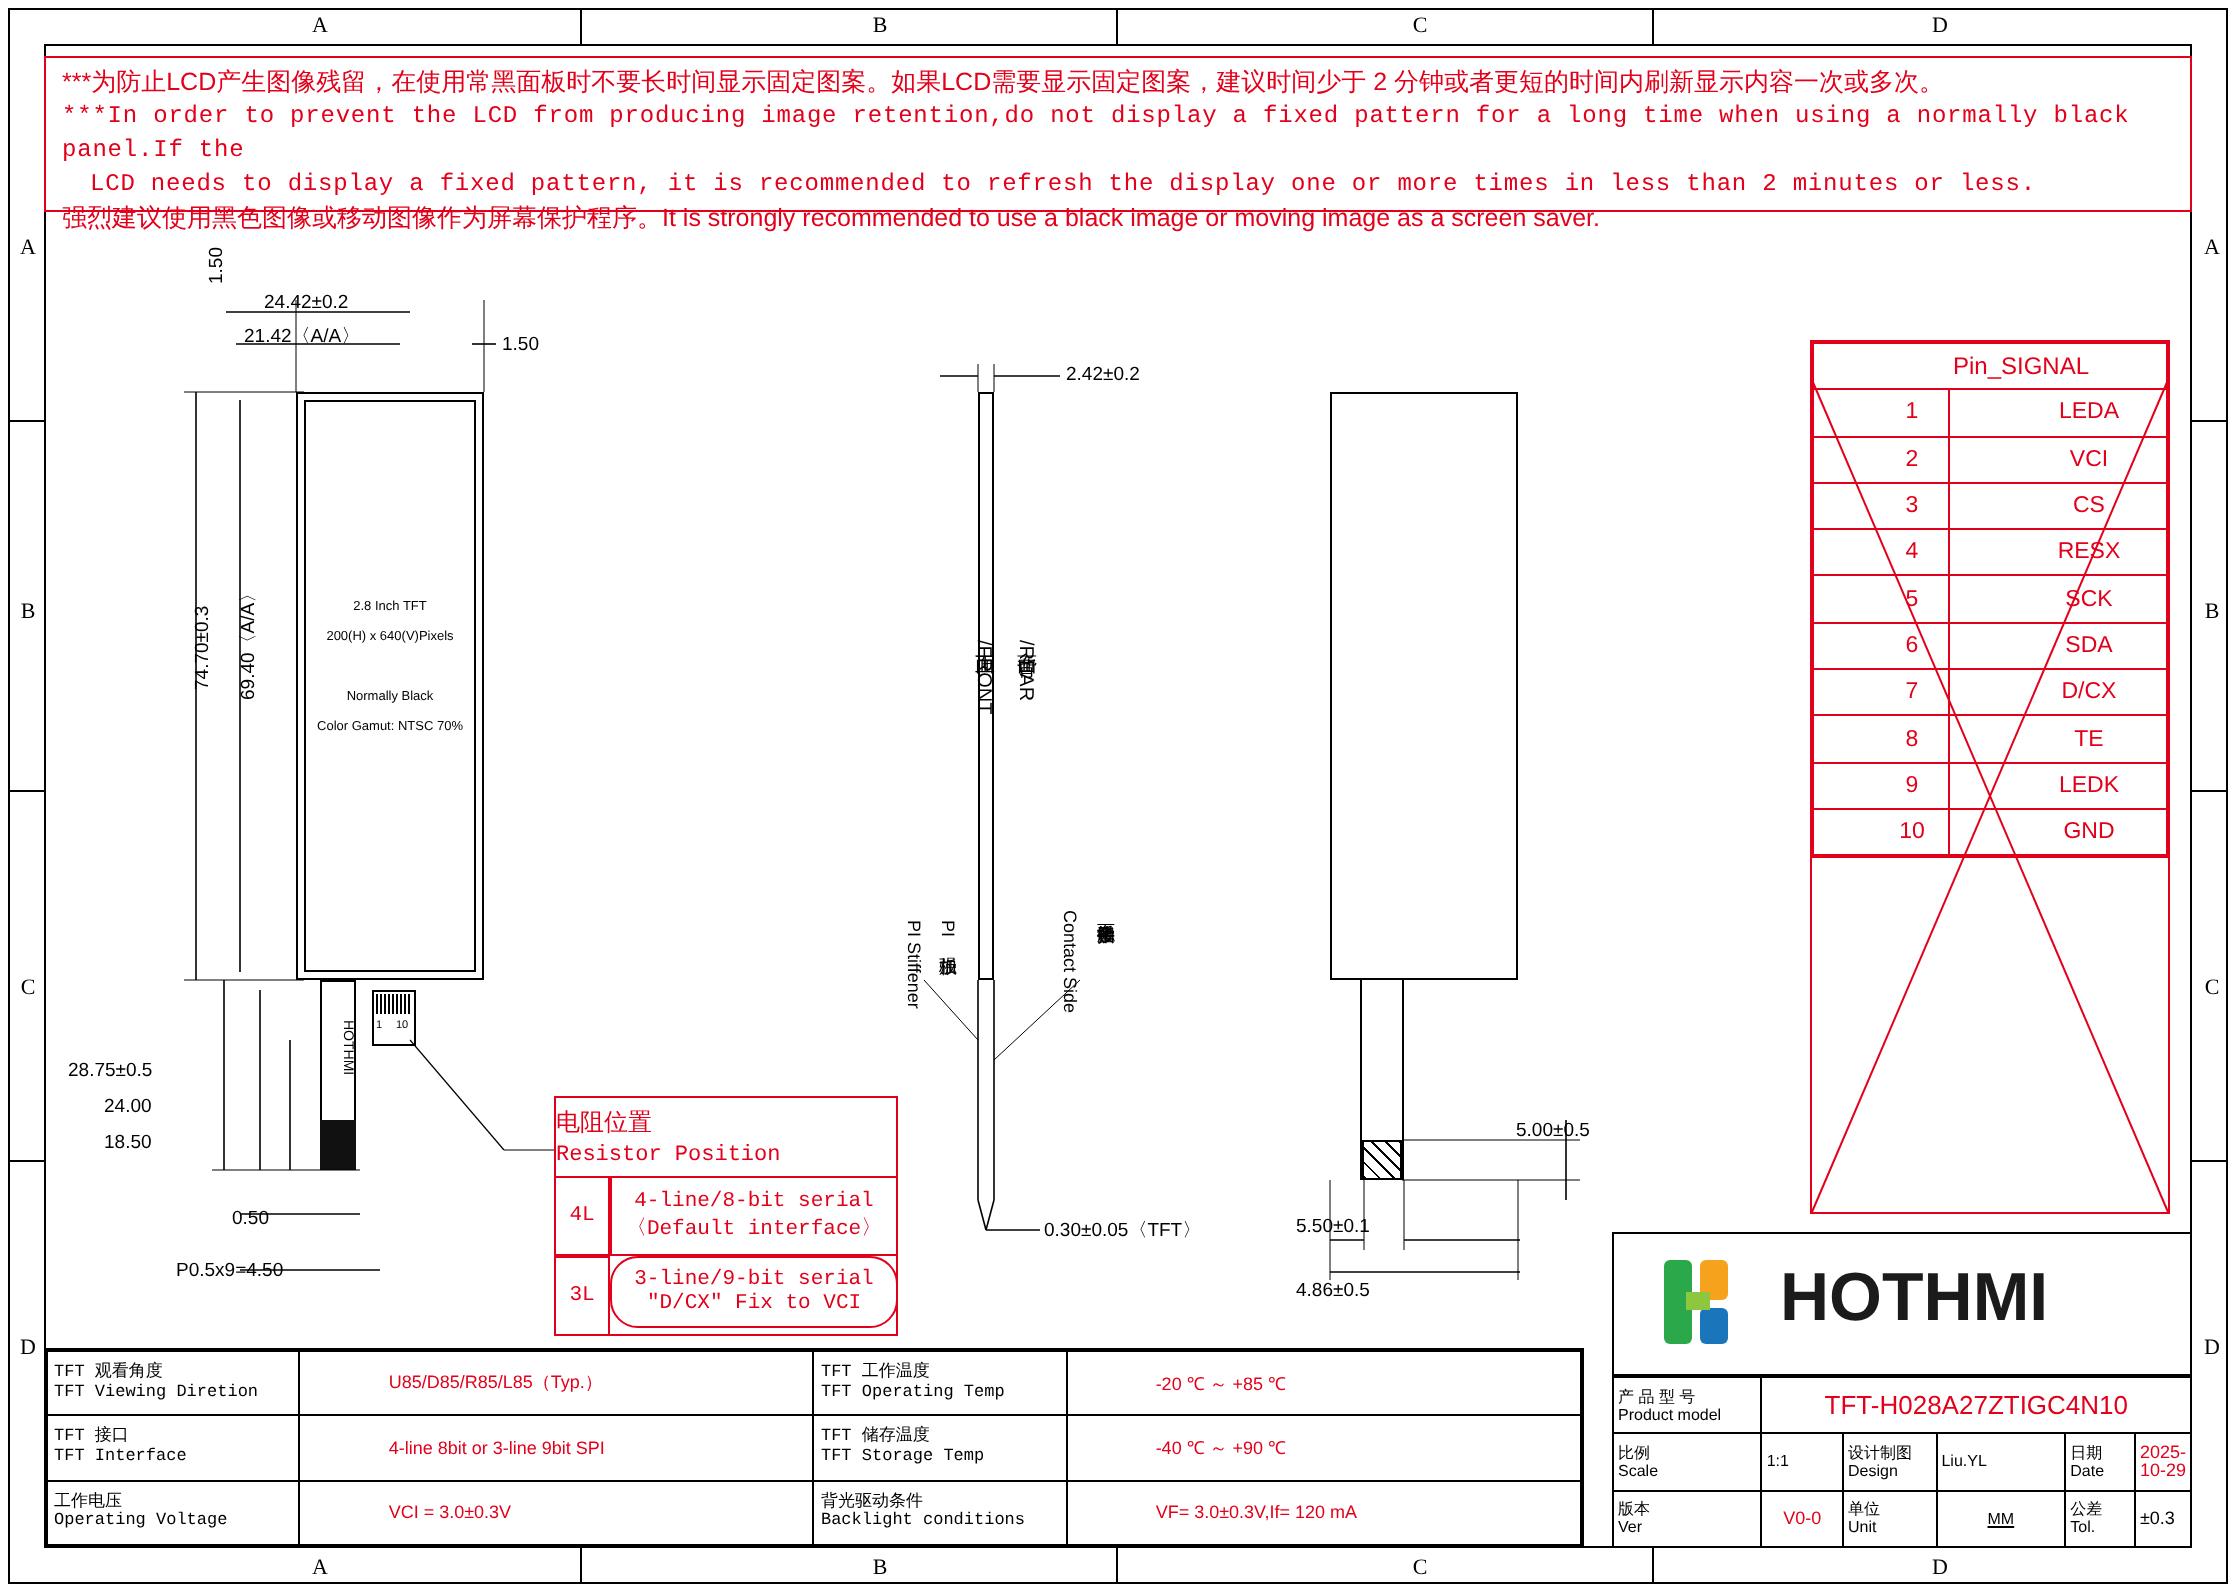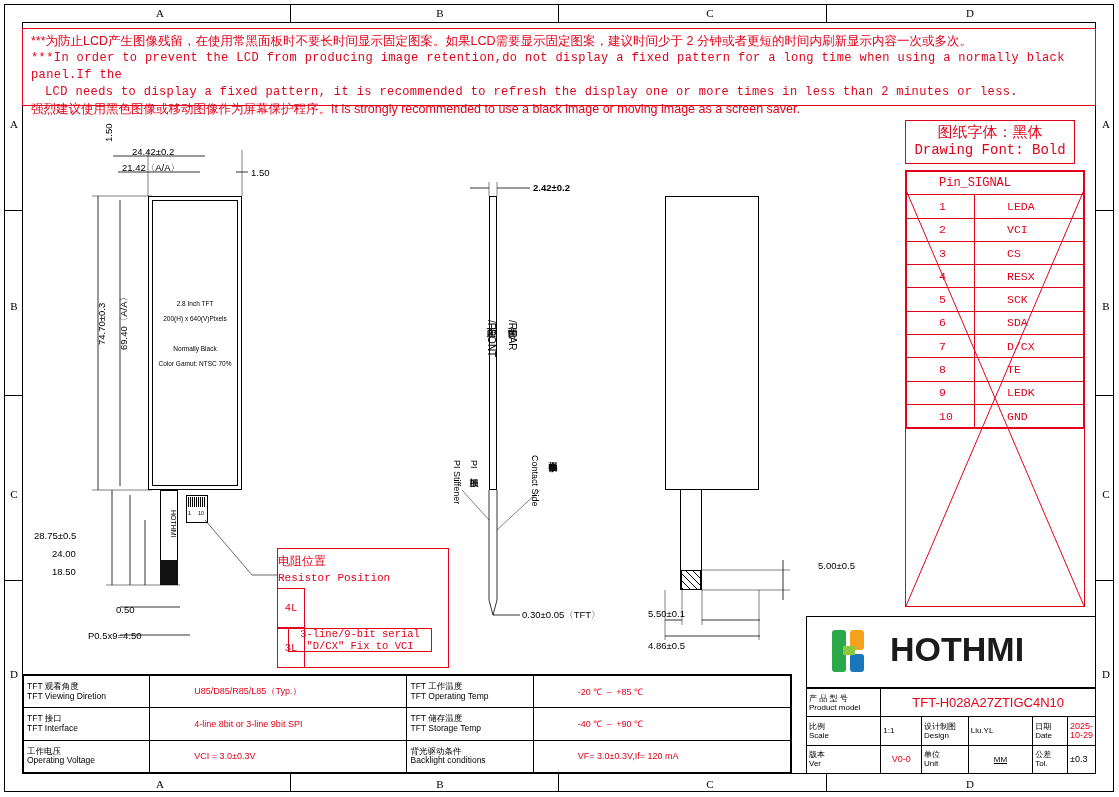--- a/index.html
+++ b/index.html
@@ -16,21 +16,21 @@
   .warn{position:absolute;left:22px;top:28px;width:1074px;height:78px;border:1px solid #e2001a;box-sizing:border-box;padding:4px 8px;color:#e2001a;font-size:12.5px;line-height:17px;}
   .warn .l2,.warn .l3{font-family:"Liberation Mono",monospace;letter-spacing:0.4px;font-size:12px;}
 
   
   .fontbox{position:absolute;left:905px;top:120px;width:170px;height:44px;border:1px solid #e2001a;box-sizing:border-box;color:#e2001a;text-align:center;font-size:15px;padding-top:2px;}
   .fontbox div:last-child{font-family:"Liberation Mono",monospace;font-size:14px;}
 
   
   .pintable{position:absolute;left:905px;top:170px;width:180px;border:1px solid #e2001a;box-sizing:border-box;border-collapse:collapse;}
   .pintable table{border-collapse:collapse;width:100%;}
-  .pintable td{border:1px solid #e2001a;color:#e2001a;font-size:11.5px;height:20.3px;font-family:Liberation Mono, monospace;padding-left:32px;}
+  .pintable td{border:1px solid #e2001a;color:#e2001a;font-size:11.5px;text-align:center;height:20.3px;font-family:Liberation Sans, sans-serif;padding-left:32px;}
   .pintable td.num{width:34px;}
   .pintable .hdr{font-size:12px;}
 
   
   .bigbox{position:absolute;left:905px;top:170px;width:180px;height:437px;border:1px solid #e2001a;box-sizing:border-box;}
 
   
   .lcd-out{position:absolute;left:148px;top:196px;width:94px;height:294px;border:1.5px solid #000;box-sizing:border-box;}
   .lcd-in{position:absolute;left:152px;top:200px;width:86px;height:286px;border:1px solid #000;box-sizing:border-box;}
   .lcd-txt{position:absolute;width:86px;left:152px;text-align:center;font-size:6.5px;color:#000;font-family:"Liberation Sans",sans-serif;}
@@ -56,21 +56,21 @@
   .rear-tail{position:absolute;left:680px;top:490px;width:22px;height:100px;border:1px solid #000;box-sizing:border-box;border-top:none;}
   .hatch{position:absolute;left:681px;top:570px;width:20px;height:20px;background:repeating-linear-gradient(45deg,#000 0 1px,#fff 1px 5px);border:1px solid #000;box-sizing:border-box;}
 
   .vtxt{position:absolute;writing-mode:vertical-rl;text-orientation:mixed;font-size:10px;color:#000;}
   .dimtxt{position:absolute;font-size:9.5px;color:#000;font-family:"Liberation Sans",sans-serif;white-space:nowrap;}
 
   
   .spectable{position:absolute;left:22px;top:674px;width:770px;height:100px;border:1px solid #000;box-sizing:border-box;border-collapse:collapse;}
   .spectable table{border-collapse:collapse;width:100%;height:100%;}
   .spectable td{border:1px solid #000;font-size:8.5px;padding:1px 3px;height:20px;}
-  .spectable td.lab{width:105px;color:#000;line-height:9.5px;}
+  .spectable td.lab{width:105px;color:#000;line-height:9.5px;font-family:Liberation Mono, monospace;}
   .spectable td.val{width:180px;color:#e2001a;font-size:9px;padding-left:44px;}
 
   
   .titleblock{position:absolute;left:806px;top:616px;width:290px;height:158px;border:1px solid #000;box-sizing:border-box;}
   .tb-logo{position:absolute;left:806px;top:616px;width:290px;height:72px;border-bottom:1px solid #000;box-sizing:border-box;}
   .tb-grid{position:absolute;left:806px;top:688px;width:290px;height:86px;}
   .tb-grid table{border-collapse:collapse;width:100%;height:100%;}
   .tb-grid td{border:1px solid #000;font-size:8px;line-height:9px;padding:1px 2px;}
   .tb-grid td.red{color:#e2001a;font-size:10px;text-align:center;}
   .hothmi-text{position:absolute;left:890px;top:630px;font-size:34px;letter-spacing:0px;color:#1b1b1b;font-family:"Liberation Sans",sans-serif;font-weight:bold;}
@@ -117,24 +117,20 @@
   <div class="tick blk" style="left:558px;top:774px;width:1px;height:18px;"></div>
   <div class="tick blk" style="left:826px;top:774px;width:1px;height:18px;"></div>
 
   <div class="warn">
     <div>***为防止LCD产生图像残留，在使用常黑面板时不要长时间显示固定图案。如果LCD需要显示固定图案，建议时间少于 2 分钟或者更短的时间内刷新显示内容一次或多次。</div>
     <div class="l2">***In order to prevent the LCD from producing image retention,do not display a fixed pattern for a long time when using a normally black panel.If the</div>
     <div class="l3" style="padding-left:14px;">LCD needs to display a fixed pattern, it is recommended to refresh the display one or more times in less than 2 minutes or less.</div>
     <div>强烈建议使用黑色图像或移动图像作为屏幕保护程序。It is strongly recommended to use a black image or moving image as a screen saver.</div>
   </div>
 
-  <div class="fontbox">
-    <div>图纸字体：黑体</div>
-    <div>Drawing Font: Bold</div>
-  </div>
 
   <div class="bigbox"></div>
   <svg class="sheet" width="1119" height="797" style="pointer-events:none;">
     <line x1="906" y1="190" x2="1084" y2="606" stroke="#e2001a" stroke-width="1"></line>
     <line x1="1084" y1="190" x2="906" y2="606" stroke="#e2001a" stroke-width="1"></line>
   </svg>
 
   <div class="pintable">
     <table>
       <tbody>
@@ -235,22 +231,26 @@
   <div class="dimtxt" style="left:52px;top:548px;">24.00</div>
   <div class="dimtxt" style="left:52px;top:566px;">18.50</div>
   <div class="dimtxt" style="left:116px;top:604px;">0.50</div>
   <div class="dimtxt" style="left:88px;top:630px;">P0.5x9=4.50</div>
 
   <div class="resbox">
     <div class="t1">电阻位置</div>
     <div class="t2">Resistor Position</div>
   </div>
   <div class="rescell" style="left:277px;top:588px;width:28px;height:40px;">4L</div>
+  <div class="rescell" style="left:305px;top:588px;width:144px;height:40px;">
+    <span>4-line/8-bit serial</span>
+    <span>〈Default interface〉</span>
+  </div>
   <div class="rescell" style="left:277px;top:628px;width:28px;height:40px;">3L</div>
-  <div class="rescell" style="left:288px;top:628px;width:144px;height:24px;">
+  <div class="rescell" style="left:305px;top:628px;width:144px;height:36px;border-radius:14px;">
     <span>3-line/9-bit serial</span>
     <span>"D/CX" Fix to VCI</span>
   </div>
 
   <div class="side-body"></div>
   <svg class="sheet" width="1119" height="797" style="pointer-events:none;">
     <line x1="489" y1="490" x2="489" y2="600" stroke="#000" stroke-width="0.8"></line>
     <line x1="497" y1="490" x2="497" y2="600" stroke="#000" stroke-width="0.8"></line>
     <line x1="489" y1="600" x2="493" y2="615" stroke="#000" stroke-width="0.8"></line>
     <line x1="497" y1="600" x2="493" y2="615" stroke="#000" stroke-width="0.8"></line>
@@ -258,21 +258,21 @@
     <line x1="489" y1="182" x2="489" y2="196" stroke="#000" stroke-width="0.5"></line>
     <line x1="497" y1="182" x2="497" y2="196" stroke="#000" stroke-width="0.5"></line>
     <line x1="470" y1="188" x2="489" y2="188" stroke="#000" stroke-width="0.8"></line>
     <line x1="497" y1="188" x2="530" y2="188" stroke="#000" stroke-width="0.8"></line>
 
     <line x1="493" y1="615" x2="520" y2="615" stroke="#000" stroke-width="0.8"></line>
 
     <line x1="462" y1="490" x2="489" y2="520" stroke="#000" stroke-width="0.5"></line>
     <line x1="540" y1="490" x2="497" y2="530" stroke="#000" stroke-width="0.5"></line>
   </svg>
-  <div class="dimtxt" style="left:533px;top:182px;font-weight:bold;">2.42±0.2</div>
+  <div class="dimtxt" style="left:533px;top:182px;">2.42±0.2</div>
   <div class="vtxt" style="left:484px;top:320px;">正面/FRONT</div>
   <div class="vtxt" style="left:505px;top:320px;">背面/REAR</div>
   <div class="vtxt" style="left:452px;top:460px;font-size:9px;">PI Stiffener</div>
   <div class="vtxt" style="left:467px;top:460px;font-size:9px;">PI 加强板</div>
   <div class="vtxt" style="left:530px;top:455px;font-size:9px;">Contact Side</div>
   <div class="vtxt" style="left:546px;top:455px;font-size:9px;">金手指接触面</div>
   <div class="dimtxt" style="left:522px;top:609px;">0.30±0.05〈TFT〉</div>
 
   <div class="rear-out"></div>
   <div class="rear-tail"></div>
@@ -282,21 +282,21 @@
     <line x1="701" y1="590" x2="790" y2="590" stroke="#000" stroke-width="0.5"></line>
     <line x1="783" y1="560" x2="783" y2="600" stroke="#000" stroke-width="0.8"></line>
     <line x1="665" y1="620" x2="682" y2="620" stroke="#000" stroke-width="0.8"></line>
     <line x1="702" y1="620" x2="760" y2="620" stroke="#000" stroke-width="0.8"></line>
     <line x1="665" y1="636" x2="760" y2="636" stroke="#000" stroke-width="0.8"></line>
     <line x1="665" y1="590" x2="665" y2="640" stroke="#000" stroke-width="0.5"></line>
     <line x1="682" y1="590" x2="682" y2="625" stroke="#000" stroke-width="0.5"></line>
     <line x1="702" y1="590" x2="702" y2="625" stroke="#000" stroke-width="0.5"></line>
     <line x1="759" y1="590" x2="759" y2="640" stroke="#000" stroke-width="0.5"></line>
   </svg>
-  <div class="dimtxt" style="left:818px;top:560px;">5.00±0.5</div>
+  <div class="dimtxt" style="left:758px;top:560px;">5.00±0.5</div>
   <div class="dimtxt" style="left:648px;top:608px;">5.50±0.1</div>
   <div class="dimtxt" style="left:648px;top:640px;">4.86±0.5</div>
 
   <div class="spectable">
     <table>
       <tbody>
           <tr>
         <td class="lab"><span>TFT 观看角度</span><br><span>TFT Viewing Diretion</span></td>
         <td class="val">U85/D85/R85/L85（Typ.）</td>
         <td class="lab"><span>TFT 工作温度</span><br><span>TFT Operating Temp</span></td>

